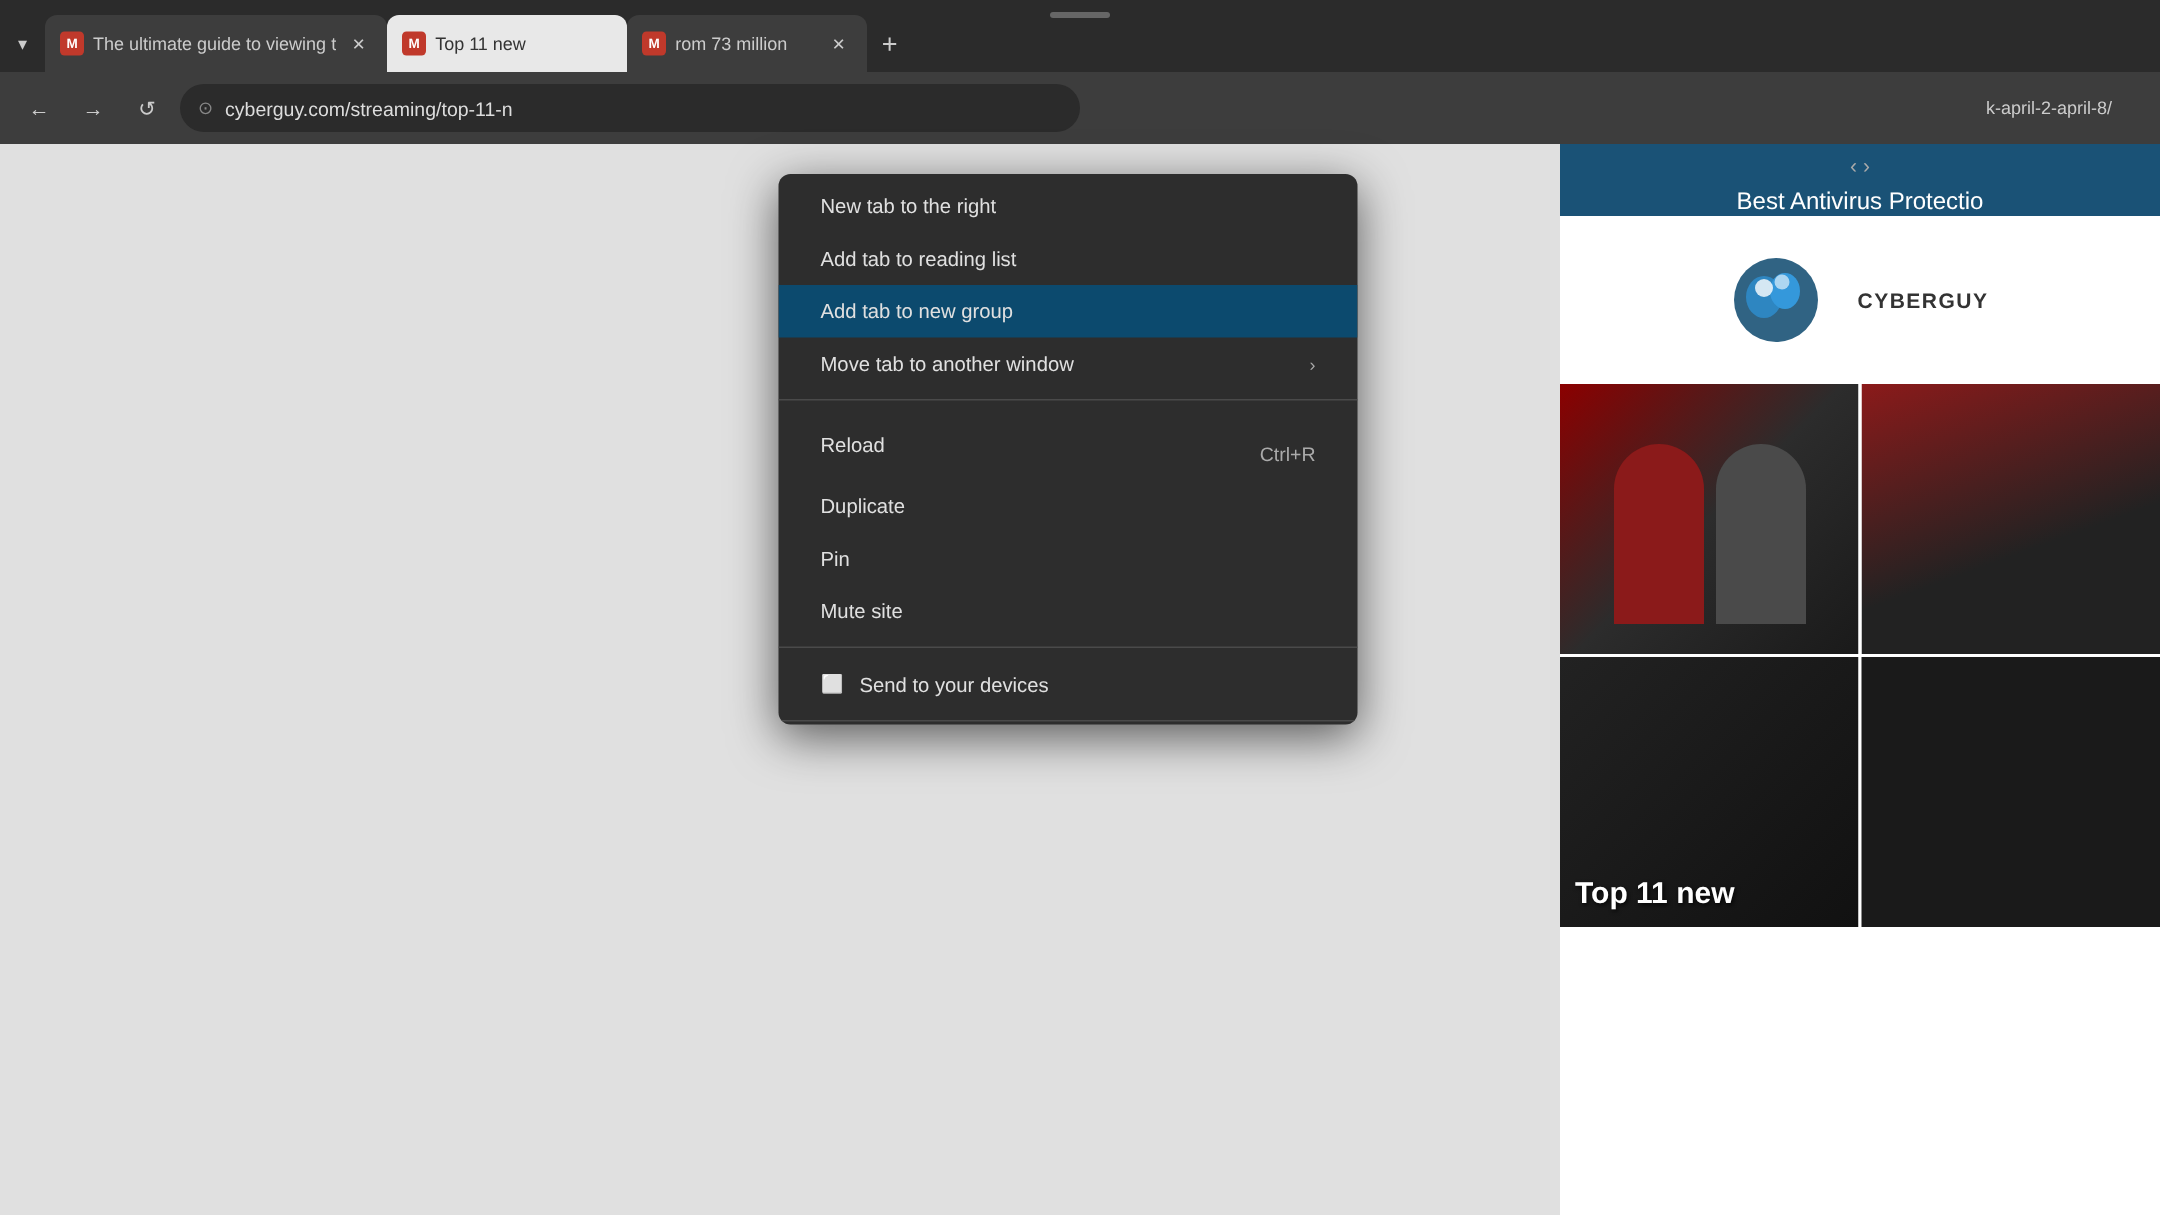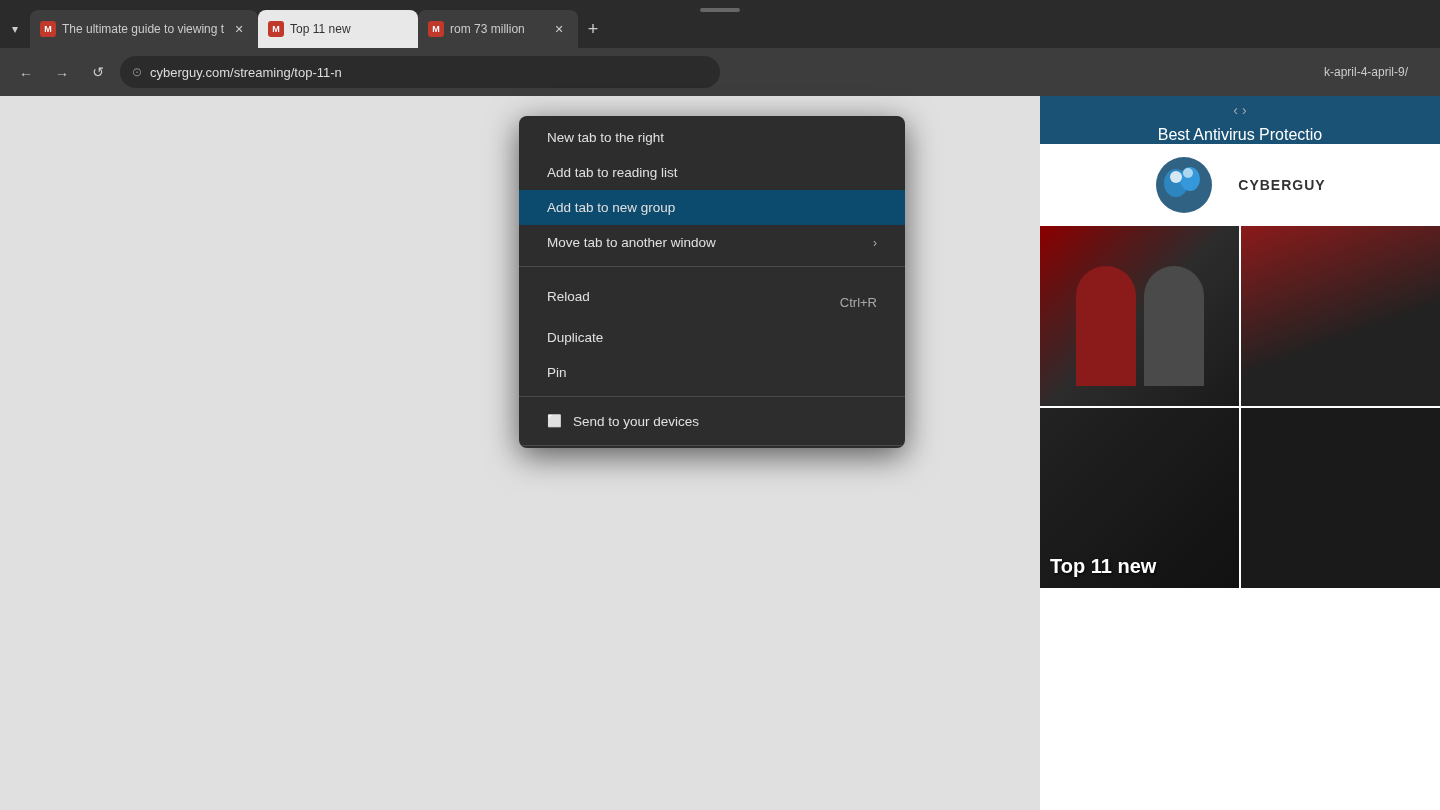--- a/index.html
+++ b/index.html
@@ -226,21 +226,21 @@
       color: white;
       font-size: 16px;
       font-weight: 500;
     }
 
     
     .logo-area {
       display: flex;
       align-items: center;
       justify-content: center;
-      padding: 11px;
+      padding: 26px;
       gap: 24px;
       background: white;
     }
 
     .cyberguy-logo {
       width: 60px;
       height: 60px;
     }
 
     .logo-text {
@@ -408,21 +408,21 @@
 
 <div class="address-bar">
   <div class="nav-btn">←</div>
   <div class="nav-btn">→</div>
   <div class="nav-btn">↺</div>
   <div class="url-bar">
     <span class="url-icon">⊙</span>
     <span>cyberguy.com/streaming/top-11-n</span>
   </div>
   <div class="right-tab-area">
-    <span>k-april-4-april-9/</span>
+    <span>k-april-2-april-8/</span>
   </div>
 </div>
 
 <div class="main-content">
 
   <div class="left-pane"></div>
 
   <div class="right-pane">
 
     <div class="site-header">
@@ -490,20 +490,23 @@
       <div class="menu-item">
         <span class="menu-item-label">Reload</span>
         <span class="menu-item-shortcut">Ctrl+R</span>
       </div>
       <div class="menu-item">
         <span class="menu-item-label">Duplicate</span>
       </div>
       <div class="menu-item">
         <span class="menu-item-label">Pin</span>
       </div>
+      <div class="menu-item">
+        <span class="menu-item-label">Mute site</span>
+      </div>
     </div>
 
     <div class="menu-divider"></div>
 
     <div class="menu-section">
       <div class="menu-item">
         <span class="menu-item-icon">⬜</span>
         <span class="menu-item-label">Send to your devices</span>
       </div>
     </div>

